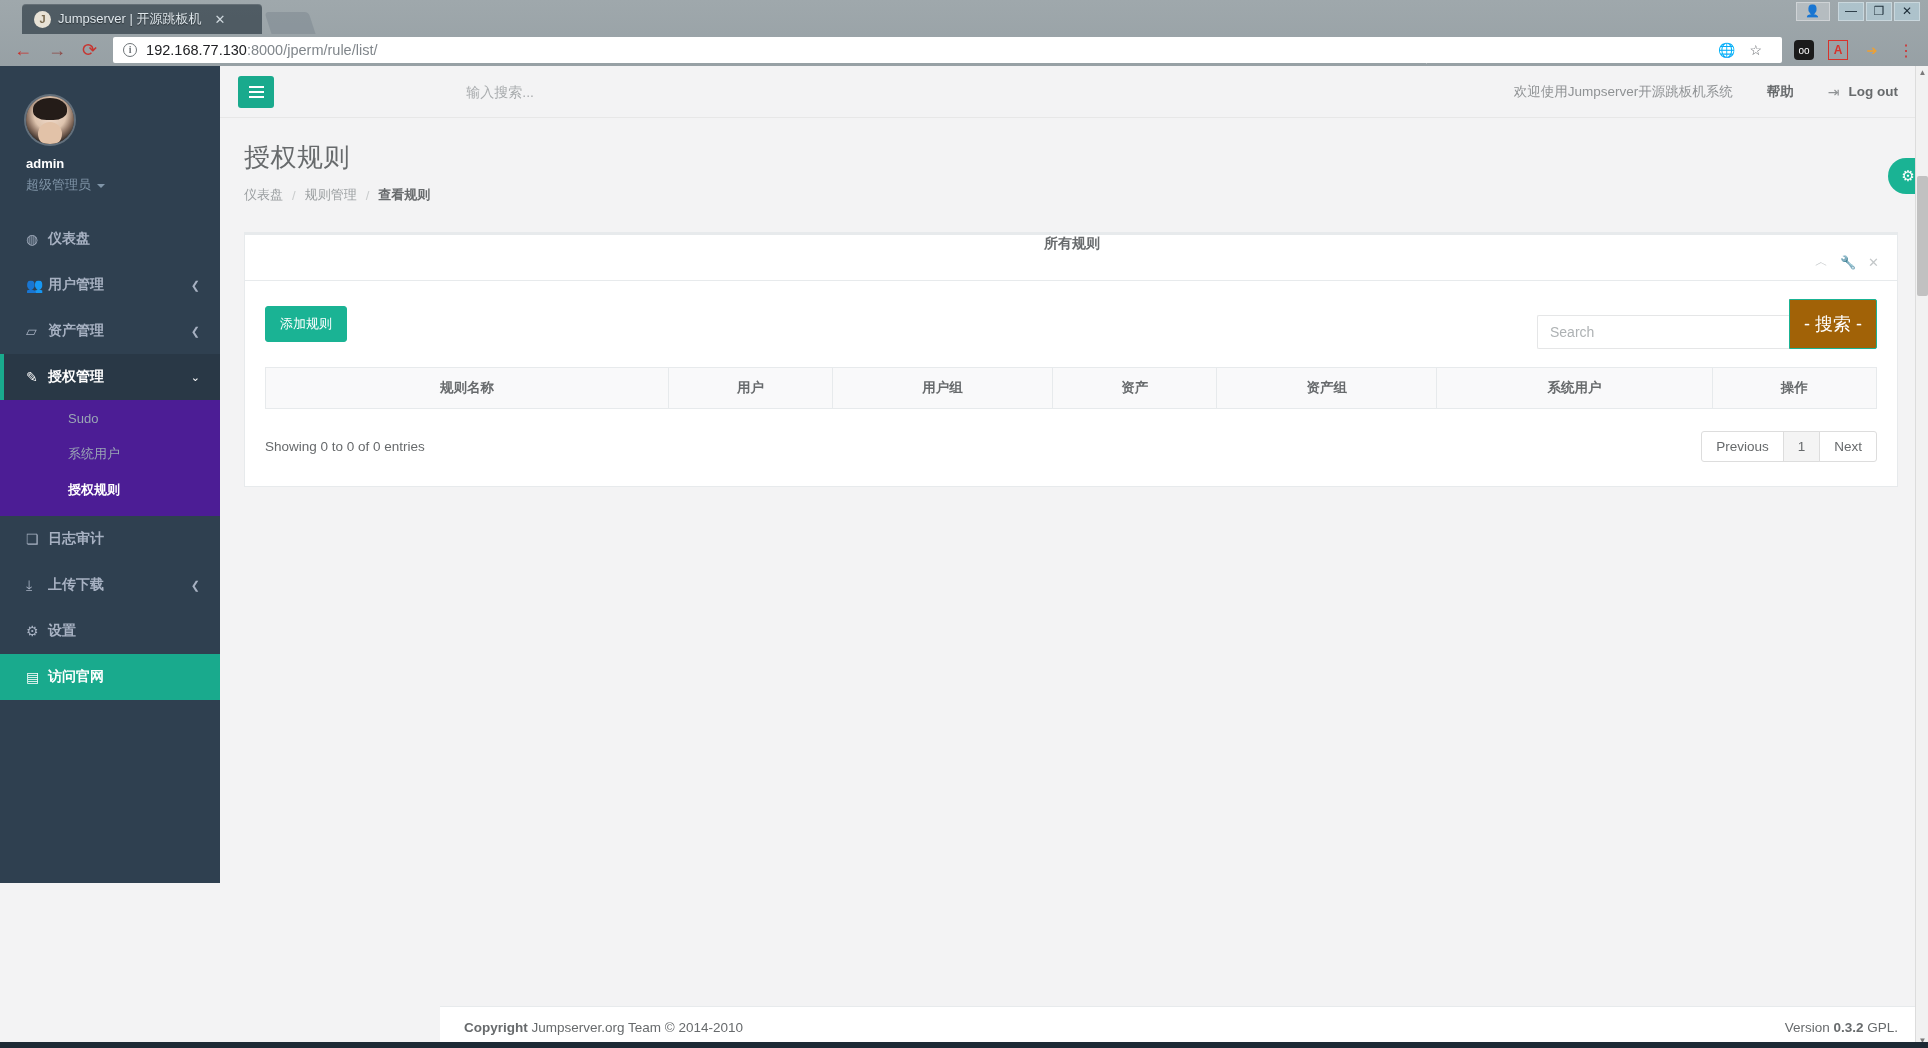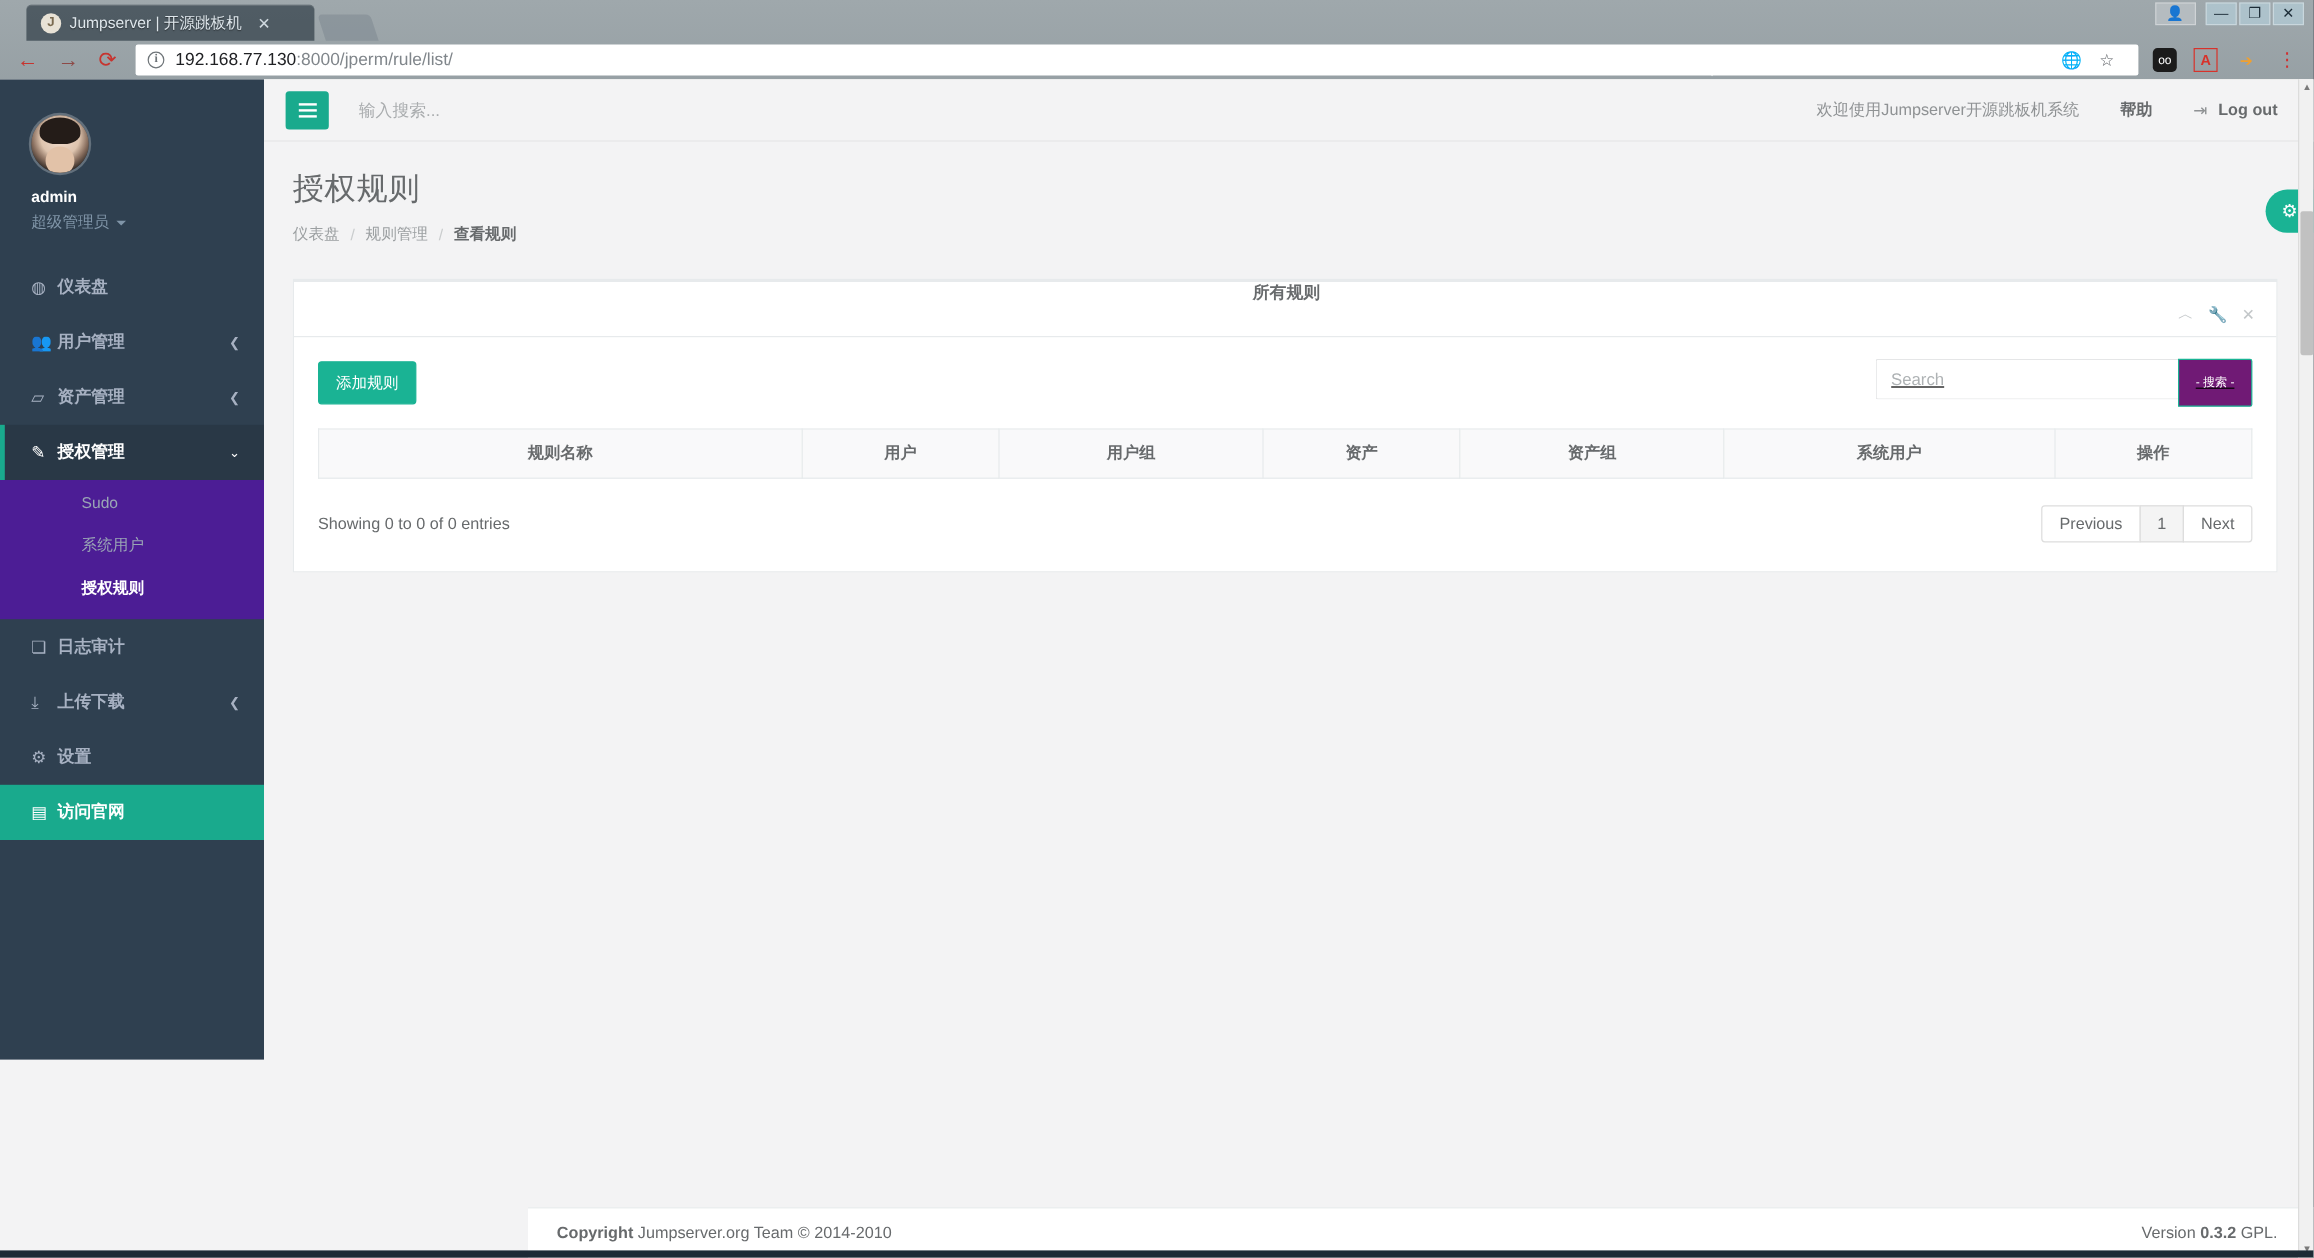--- a/index.html
+++ b/index.html
@@ -192,23 +192,24 @@
   .burger {
     width: 36px; height: 32px; background: #19aa8d; border: none;
     border-radius: 3px; color: #fff; display: flex; align-items: center;
     justify-content: center; cursor: pointer;
   }
   .burger i {
     display: block; width: 15px; height: 2px; background: #fff;
     box-shadow: 0 -5px 0 #fff, 0 5px 0 #fff;
   }
   .topsearch {
-    margin-left: 25px; border: none; outline: none; background: transparent;
+    border: none; outline: none; background: transparent;
     font-size: 14px; color: #676a6c; width: 260px;
     font-family: "Liberation Sans", sans-serif;
+    text-align: right;
   }
   .topsearch::placeholder { color: #a9acae; }
   .topnav-right {
     margin-left: auto; display: flex; align-items: center; gap: 34px;
   }
   .welcome { font-size: 13.5px; color: #8f9294; }
   .help-link { font-size: 13.5px; color: #676a6c; font-weight: bold; cursor: pointer; }
   .logout { display: flex; align-items: center; gap: 9px; cursor: pointer; }
   .logout .ico { color: #8f9294; font-size: 14px; }
   .logout .lbl { font-size: 13.5px; color: #676a6c; font-weight: bold; }
@@ -237,31 +238,31 @@
   .panel-tools { margin-left: auto; display: flex; align-items: center; gap: 12px; }
   .panel-tools span { color: #c3c7c9; font-size: 13px; cursor: pointer; }
 
   .panel-body { padding: 18px 20px 20px 20px; }
   .toolbar-row { display: flex; align-items: center; }
   .btn-add {
     background: #1ab394; border: 1px solid #1ab394; color: #fff;
     font-size: 13px; padding: 8px 14px; border-radius: 3px; cursor: pointer;
     font-family: "Liberation Sans", sans-serif;
   }
-  .search-wrap { margin-left: auto; display: flex; align-items: flex-start; text-decoration: underline; }
+  .search-wrap { margin-left: auto; display: flex; align-items: flex-end; }
   .search-input {
     width: 252px; height: 34px; border: 1px solid #e5e6e7;
     padding: 0 12px; font-size: 14px; color: #676a6c; outline: none;
     border-right: none; border-radius: 2px 0 0 2px;
     font-family: "Liberation Sans", sans-serif;
   }
   .search-input::placeholder { color: #aeb2b4; }
   .btn-search {
-    background: #701a75; border: 1px solid #1ab394; color: #fff;
-    font-size: 10px; padding: 12px 14px; cursor: pointer; border-radius: 0 2px 2px 0;
+    background: #a16207; border: 1px solid #1ab394; color: #fff;
+    font-size: 18px; padding: 12px 14px; cursor: pointer; border-radius: 0 2px 2px 0;
     font-family: "Liberation Sans", sans-serif; white-space: nowrap;
   }
 
   table.grid { width: 100%; border-collapse: collapse; margin-top: 18px; }
   table.grid th {
     background: #f9f9fa; border: 1px solid #e7eaec;
     font-size: 13.5px; color: #676a6c; font-weight: bold;
     padding: 11px 6px; text-align: center;
   }
   table.grid th:first-child { width: 25%; }

